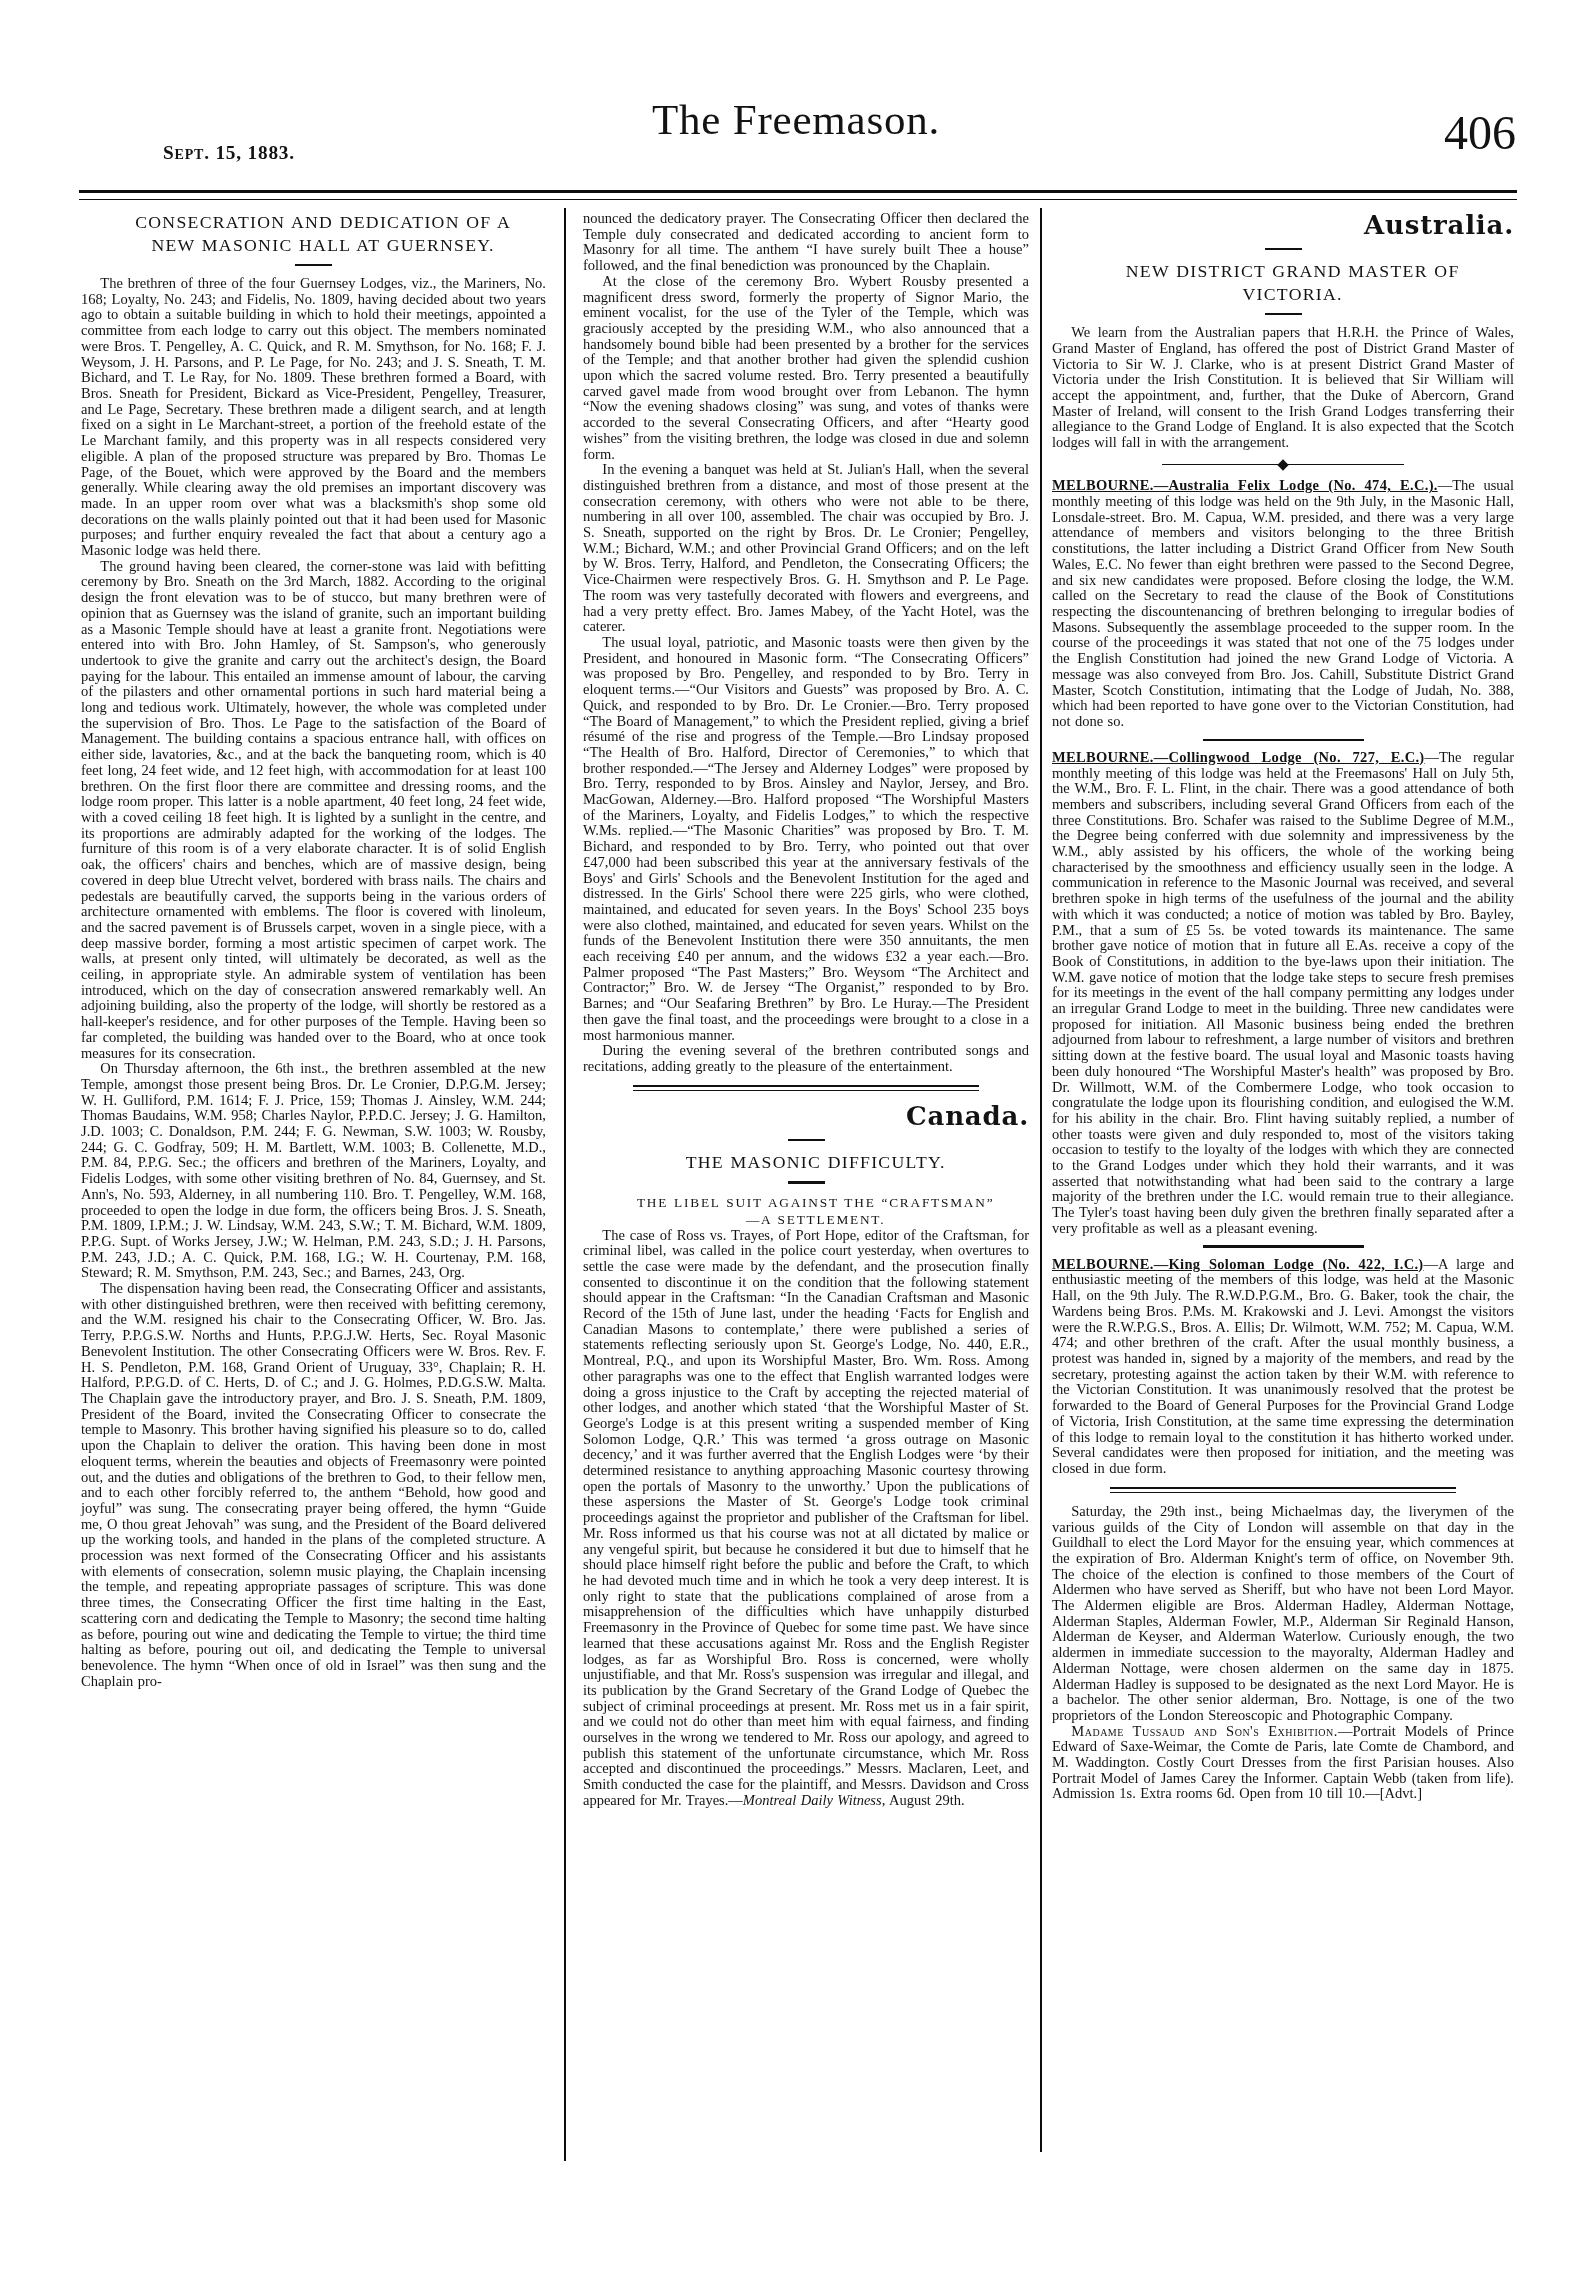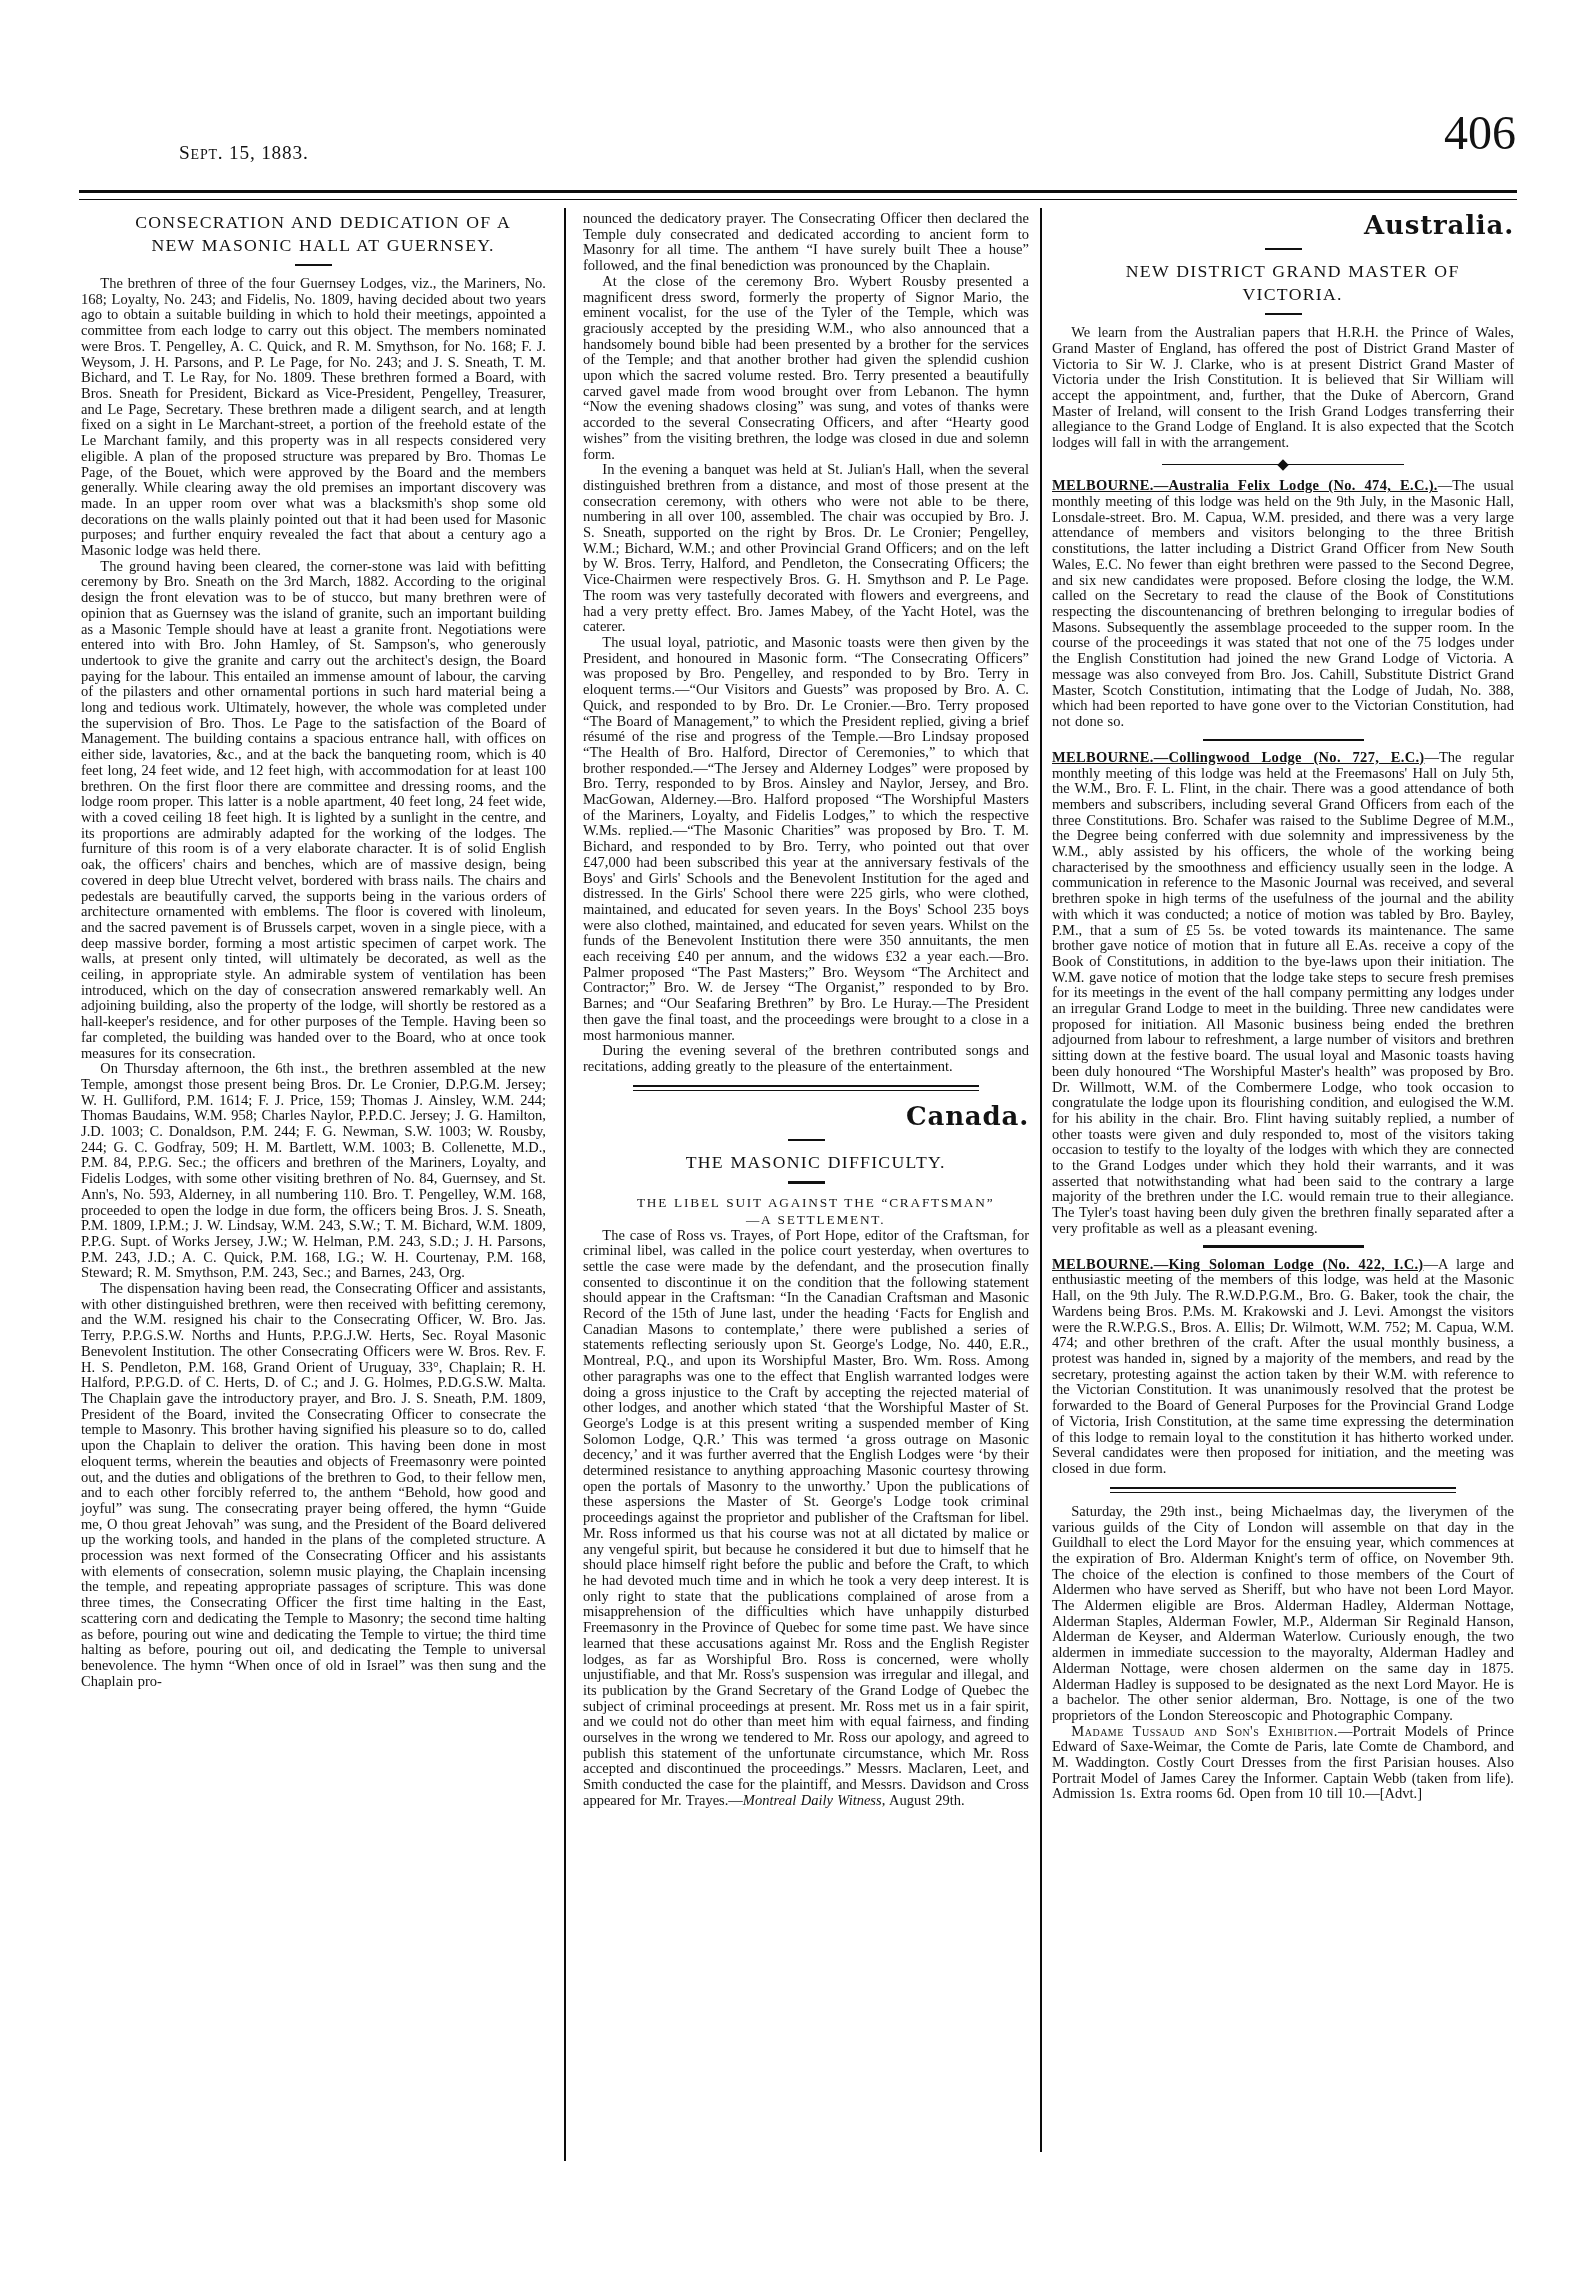--- a/index.html
+++ b/index.html
@@ -1,21 +1,21 @@
 <!DOCTYPE html>
 <html style="font-size:13px"><head>
 <meta charset="utf-8">
 <style>
   html,body{margin:0;padding:0;background:#888;}
   .page{
     position:relative;width:1592px;height:2295px;background:#ffffff;
     font-family:"Liberation Serif",serif;color:#131313;overflow:hidden;
     -webkit-font-smoothing:antialiased;
   }
-  .issue-date{position:absolute;left:179px;top:142px;font-size:19.3px;font-variant:small-caps;letter-spacing:0.8px;}
+  .issue-date{position:absolute;left:163px;top:142px;font-size:19.3px;font-variant:small-caps;letter-spacing:0.8px;font-weight:bold;}
   .masthead{position:absolute;left:0;right:0;top:95px;text-align:center;font-size:43px;letter-spacing:0.8px;}
   .page-number{position:absolute;right:76px;top:105px;font-size:48px;}
   .head-rule{position:absolute;left:79px;top:190px;width:1438px;height:6.4px;border-top:3.2px solid #0c0c0c;border-bottom:1.6px solid #0c0c0c;}
   .vrule{position:absolute;top:208px;width:1.6px;background:#0c0c0c;}
   .vrule1{left:564px;height:1953px;}
   .vrule2{left:1040px;height:1944px;}
 
   .col{position:absolute;top:211px;font-size:14.5px;line-height:15.7px;text-align:justify;word-spacing:0.8px;}
   .col1{left:81px;width:465px;}
   .col2{left:583px;width:446px;}
@@ -35,20 +35,21 @@
   .lead{font-weight:bold;letter-spacing:0.3px;text-decoration:underline;}
   .sc-lead{font-variant:small-caps;letter-spacing:0.5px;}
   .ital{font-style:italic;}
 </style>
 </head>
 <body>
 
 <div class="page">
 
   <div class="issue-date">Sept. 15, 1883.</div>
+  <div class="masthead">The Freemason.</div>
   <div class="page-number">406</div>
   <div class="head-rule"></div>
 
   <div class="vrule vrule1"></div>
   <div class="vrule vrule2"></div>
 
   <div class="col col1">
     <p class="art-title">CONSECRATION AND DEDICATION OF A</p>
     <p class="art-title">NEW MASONIC HALL AT GUERNSEY.</p>
     <div class="dash-rule"></div>

